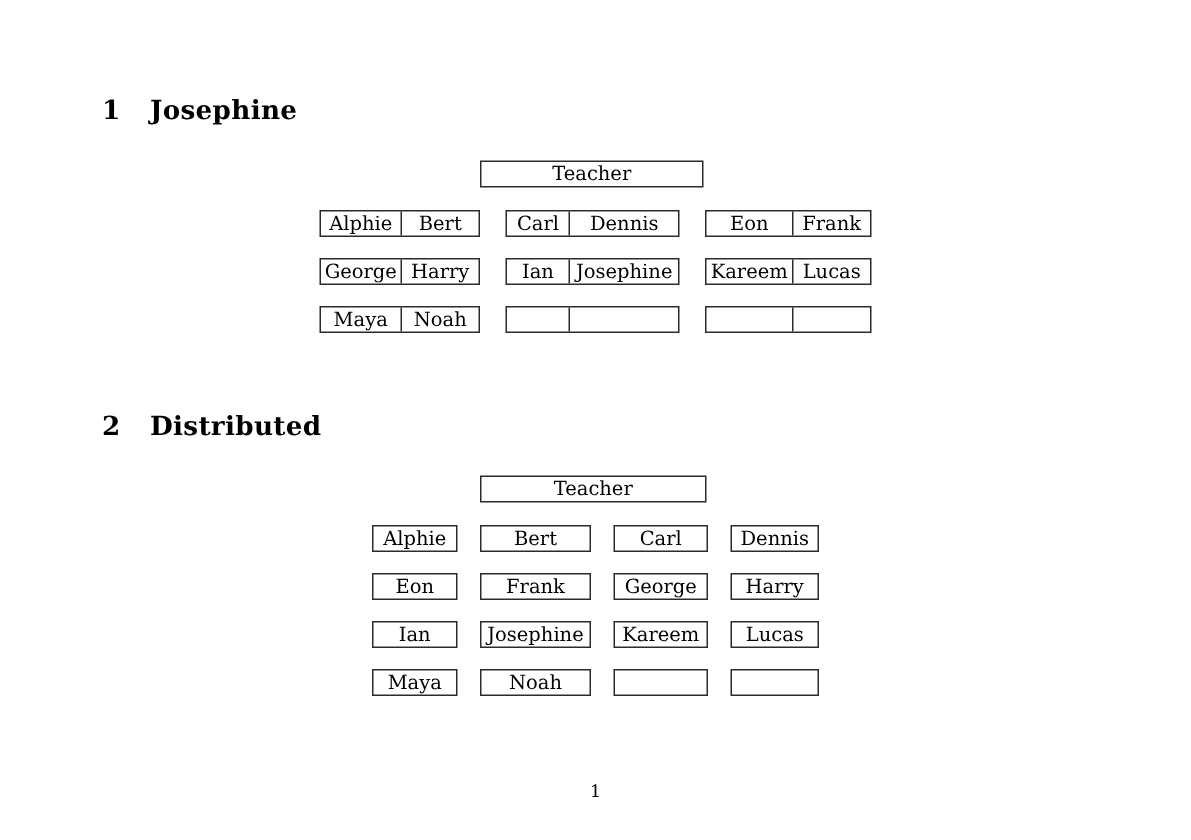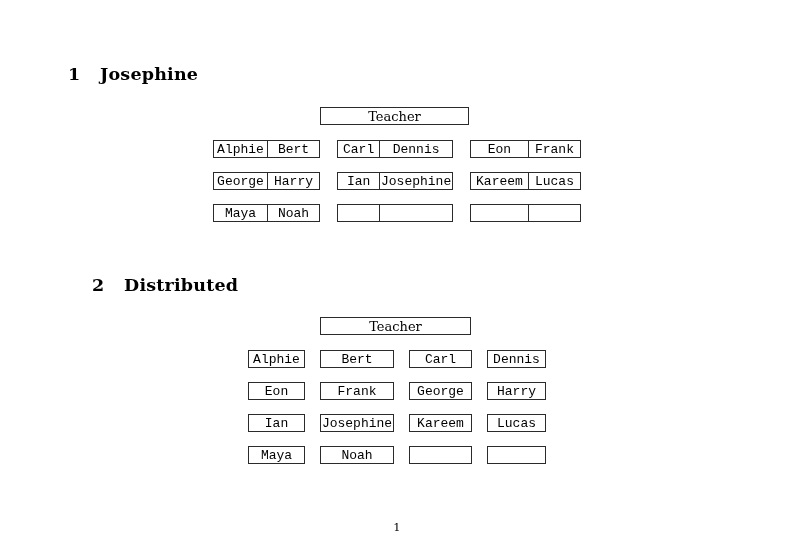--- a/index.html
+++ b/index.html
@@ -38,21 +38,20 @@
     display: inline-block;
   }
 
   
   .diagram {
     position: absolute;
   }
   .row {
     position: absolute;
     height: 18px;
-    font-family: Liberation Mono, monospace;
   }
 
   .boxgroup {
     position: absolute;
     top: 0;
     height: 18px;
     box-sizing: border-box;
     border: 1px solid #2b2b2b;
     display: flex;
     background: #ffffff;
@@ -135,21 +134,21 @@
           <div class="cell empty" style="width: 42px;"></div>
           <div class="cell empty" style="width: 74px;"></div>
         </div>
         <div class="boxgroup" style="left: 470px; width: 111px;">
           <div class="cell empty" style="width: 58px;"></div>
           <div class="cell empty" style="width: 53px;"></div>
         </div>
       </div>
     </div>
 
-  <div class="section-heading" id="heading-1" style="left: 68px; top: 275px; margin-left: 24px;">
+  <div class="section-heading" id="heading-1" style="left: 68px; top: 275px;">
     <span class="sec-num">2</span><span class="sec-title">Distributed</span>
   </div>
 
   <div class="diagram" id="diagram-1">
       <div class="boxgroup" style="left: 320px; top: 317px; width: 151px; position: absolute;">
         <div class="cell" style="width: 100%;">Teacher</div>
       </div>
       <div class="row" style="left: 0px; top: 350px; width: 794px;">
         <div class="boxgroup" style="left: 248px; width: 57px;">
           <div class="cell" style="width: 57px;">Alphie</div>

